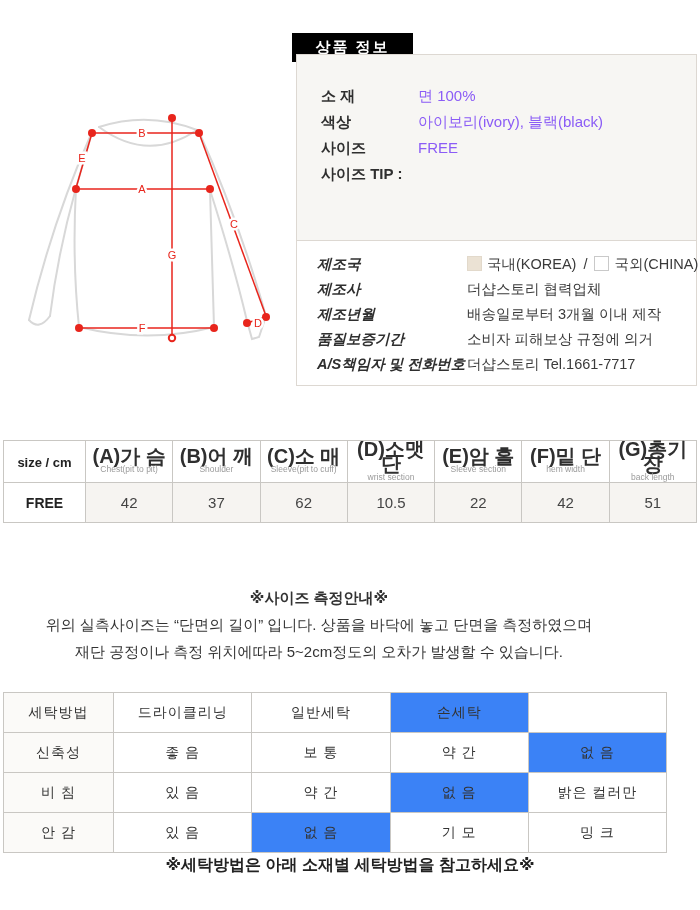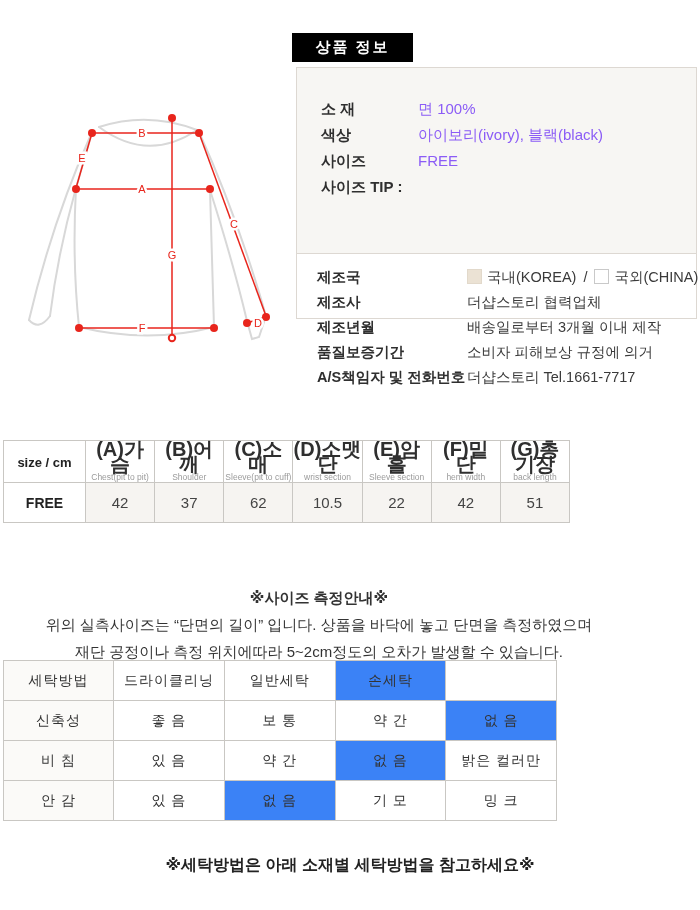--- a/index.html
+++ b/index.html
@@ -8,55 +8,55 @@
 
   
   #diagram{position:absolute;left:0;top:0;width:300px;height:400px;}
 
   
   .badge{position:absolute;left:292px;top:33px;width:121px;height:29px;background:#000;
          color:#fff;font-size:15px;font-weight:700;letter-spacing:2px;
          display:flex;align-items:center;justify-content:center;}
 
   
-  .card{position:absolute;left:296px;top:67px;width:401px;height:252px;
+  .card{position:absolute;left:296px;top:54px;width:401px;height:332px;
         border:1px solid #ddd8d2;box-sizing:border-box;background:#fff;}
   .card-top{height:186px;background:#f7f6f3;border-bottom:1px solid #ddd8d2;
             box-sizing:border-box;padding:28px 0 0 24px;}
   .info-row{display:flex;font-size:15px;line-height:26px;}
   .info-row .lbl{width:97px;font-weight:600;color:#2f2f2f;flex:none;}
   .info-row .val{color:#8b5cf6;}
   .tip-val{line-height:23px;padding-top:1px;}
   .card-bottom{padding:11px 0 0 20px;}
   .mfg-row{display:flex;font-size:14.5px;line-height:25px;}
-  .mfg-row .lbl{width:150px;font-weight:600;color:#2f2f2f;flex:none;white-space:nowrap;}
+  .mfg-row .lbl{width:150px;font-weight:600;color:#2f2f2f;flex:none;white-space:nowrap;font-style:italic;}
   .mfg-row .val{color:#3a3a3a;white-space:nowrap;}
   .chk{display:inline-block;width:15px;height:15px;vertical-align:-2px;margin-right:5px;}
   .chk.filled{background:#ebe2d4;border:1px solid #e2d9cb;box-sizing:border-box;}
   .chk.empty{background:#fff;border:1px solid #c9c9c9;box-sizing:border-box;}
   .sep{margin:0 7px;color:#3a3a3a;}
 
   
   table{border-collapse:collapse;table-layout:fixed;}
-  #size-table{position:absolute;left:3px;top:440px;width:567px;}
+  #size-table{position:absolute;left:3px;top:440px;width:694px;}
   #size-table th,#size-table td{border:1px solid #c9c7c3;text-align:center;padding:0;}
   #size-table th{height:41px;background:#fff;font-weight:700;}
   #size-table td{height:39px;font-size:15px;color:#444;background:#f6f4f1;}
   #size-table td.rowlabel{background:#fff;font-weight:700;font-size:14px;color:#222;}
   .th-main{font-size:20px;color:#2f2f2f;line-height:15px;display:block;}
   .th-sub{font-size:8.5px;color:#9b9b9b;font-weight:400;line-height:10px;display:block;}
   .corner{font-size:13px;color:#222;}
 
   
   #size-notice{position:absolute;left:0;top:584px;width:638px;text-align:center;
                font-size:15px;line-height:27px;color:#333;font-weight:500;}
   #size-notice .nt{font-weight:600;}
 
   
-  #wash-table{position:absolute;left:3px;top:660px;width:554px;}
+  #wash-table{position:absolute;left:3px;top:692px;width:664px;}
   #wash-table td{border:1px solid #c9c7c3;height:37px;text-align:center;
                  font-size:14px;color:#333;background:#fff;letter-spacing:1px;}
   #wash-table td.rowhead{background:#fbfaf8;width:110px;}
   #wash-table td.hl{background:#3b82f6;}
 
   
   #wash-note{position:absolute;left:0;top:855px;width:700px;text-align:center;
              font-size:16px;font-weight:700;color:#222;}
 </style>
 </head>

